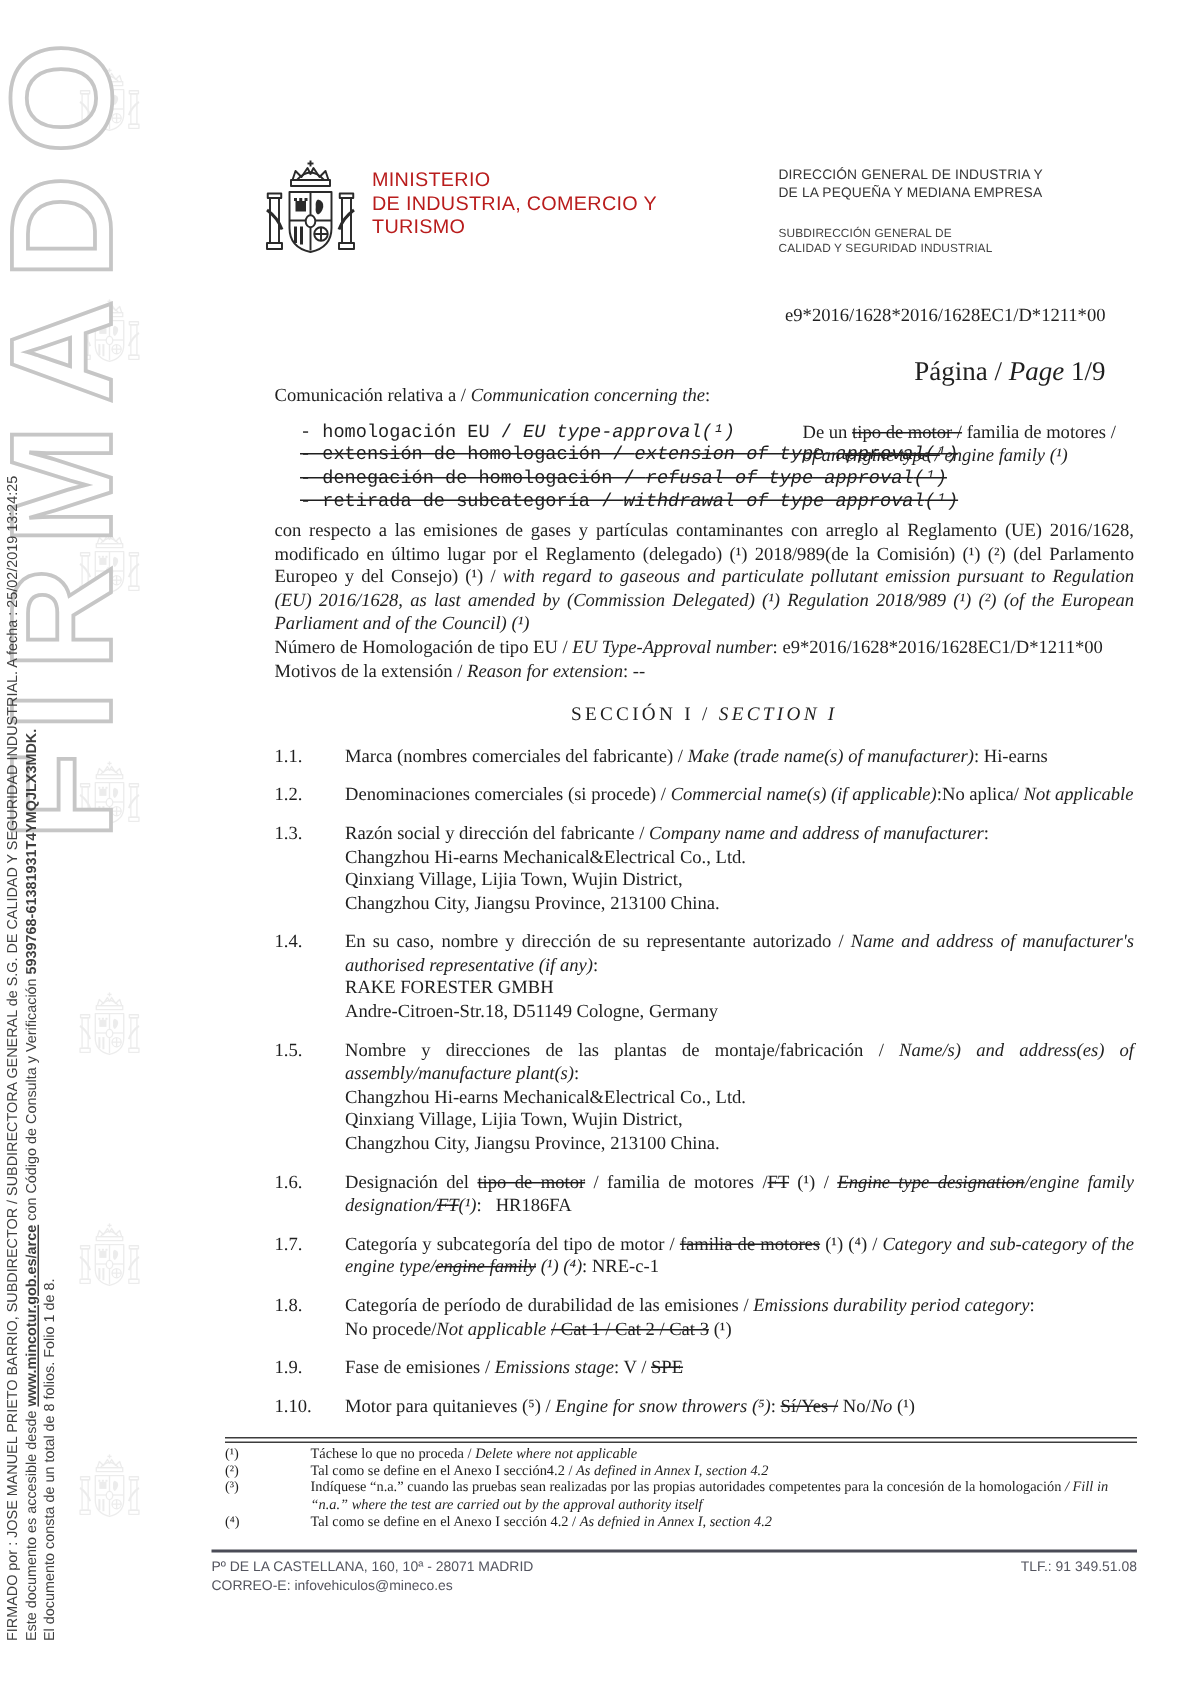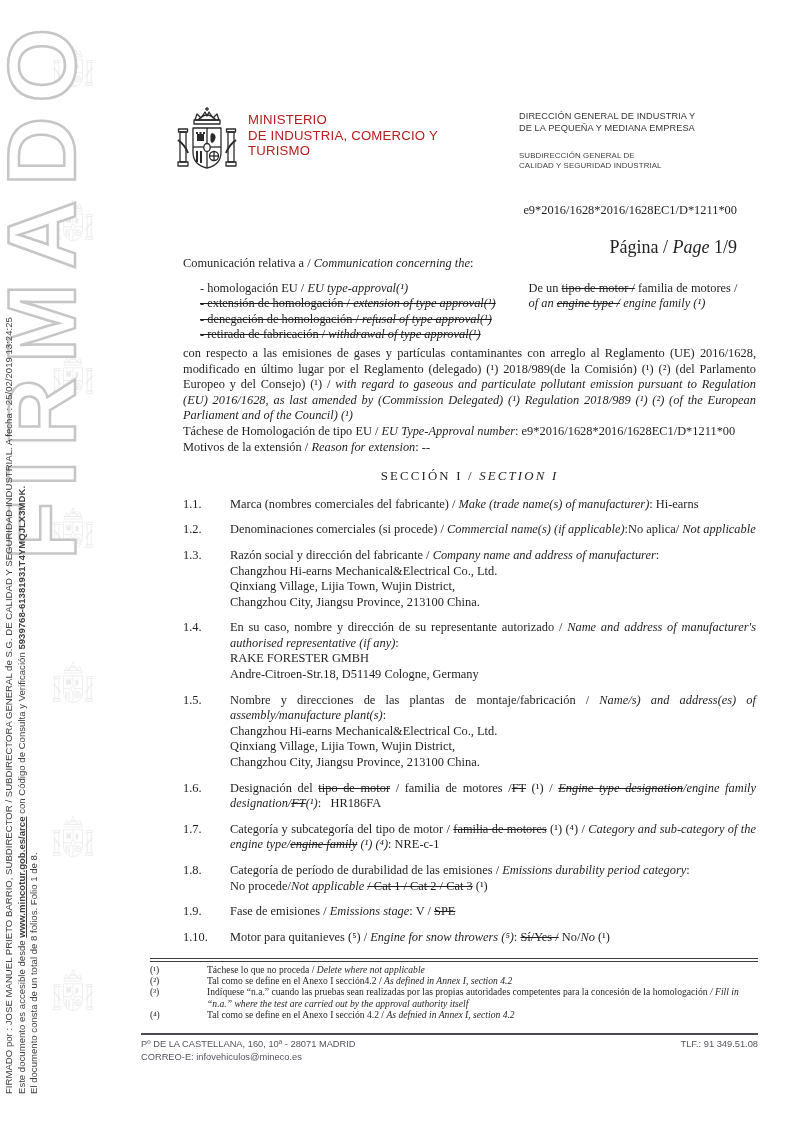--- a/index.html
+++ b/index.html
@@ -22,21 +22,21 @@
       font-size:13.2px;line-height:15.6px;color:#b91c1c;letter-spacing:0.2px;}
   .dg-block{position:absolute;left:519px;top:111px;font-family:"Liberation Sans",sans-serif;
       font-size:9.2px;line-height:11.6px;color:#363636;letter-spacing:0.1px;}
   .sd-block{position:absolute;left:519px;top:151px;font-family:Liberation Sans, sans-serif;
       font-size:7.9px;line-height:10px;color:#424242;letter-spacing:0.1px;}
   .approval-ref{position:absolute;right:56px;top:203px;font-size:12.4px;}
   .page-num{position:absolute;right:56px;top:237px;font-size:18px;}
   
   .content{position:absolute;left:163px;top:256px;width:573px;font-size:12.4px;line-height:15.6px;margin-left:20px;}
   .opts-row{display:flex;justify-content:space-between;margin-top:9px;}
-  .opts-left{width:335px;padding-left:17px;}
+  .opts-left{width:335px;padding-left:17px;font-family:Liberation Mono, monospace;}
   .opt{white-space:nowrap;}
   .opts-right{width:232px;}
   .opts-right div{white-space:nowrap;}
   .para{margin-top:3px;text-align:justify;}
   .plain-line{margin-top:0;}
   .section-heading{margin-top:14px;text-align:center;letter-spacing:2.2px;font-size:12.8px;}
   .items{margin-top:12px;}
   .item{display:flex;margin-bottom:10px;}
   .item-num{width:47px;flex:none;}
   .item-body{flex:1;}
@@ -164,31 +164,31 @@
 
   <div class="content">
 
     <div><span>Comunicación relativa a / </span><span class="it">Communication concerning the</span><span>:</span></div>
 
     <div class="opts-row">
       <div class="opts-left">
           <div class="opt"><span>- homologación EU / </span><span class="it">EU type-approval</span><span class="it">(¹)</span></div>
           <div class="opt"><span class="st">- extensión de homologación / </span><span class="it st">extension of type approval</span><span class="it st">(¹)</span></div>
           <div class="opt"><span class="st">- denegación de homologación / </span><span class="it st">refusal of type approval</span><span class="it st">(¹)</span></div>
-          <div class="opt"><span class="st">- retirada de fabricación / </span><span class="it st">withdrawal of type approval</span><span class="it st">(¹)</span></div>
+          <div class="opt"><span class="st">- retirada de subcategoría / </span><span class="it st">withdrawal of type approval</span><span class="it st">(¹)</span></div>
         </div>
       <div class="opts-right">
         <div><span>De un </span><span class="st">tipo de motor /</span><span> familia de motores /</span></div>
         <div><span class="it">of an </span><span class="it st">engine type /</span><span class="it"> engine family (¹)</span></div>
       </div>
     </div>
 
     <div class="para"><span>con respecto a las emisiones de gases y partículas contaminantes con arreglo al Reglamento (UE) 2016/1628, modificado en último lugar por el Reglamento (delegado) (¹) 2018/989(de la Comisión) (¹) (²) (del Parlamento Europeo y del Consejo) (¹) / </span><span class="it">with regard to gaseous and particulate pollutant emission pursuant to Regulation (EU) 2016/1628, as last amended by (Commission Delegated) (¹) Regulation 2018/989 (¹) (²) (of the European Parliament and of the Council) (¹)</span></div>
 
-    <div class="plain-line"><span>Táchese de Homologación de tipo EU / </span><span class="it">EU Type-Approval number</span><span>: e9*2016/1628*2016/1628EC1/D*1211*00</span></div>
+    <div class="plain-line"><span>Número de Homologación de tipo EU / </span><span class="it">EU Type-Approval number</span><span>: e9*2016/1628*2016/1628EC1/D*1211*00</span></div>
     <div class="plain-line"><span>Motivos de la extensión / </span><span class="it">Reason for extension</span><span>: --</span></div>
 
     <div class="section-heading"><span>SECCIÓN I / </span><span class="it">SECTION I</span></div>
 
     <div class="items">
   <div class="item">
     <div class="item-num">1.1.</div>
     <div class="item-body">
             <div class="iline"><span>Marca (nombres comerciales del fabricante) / </span><span class="it">Make (trade name(s) of manufacturer)</span><span>: Hi-earns</span></div>
           </div>

